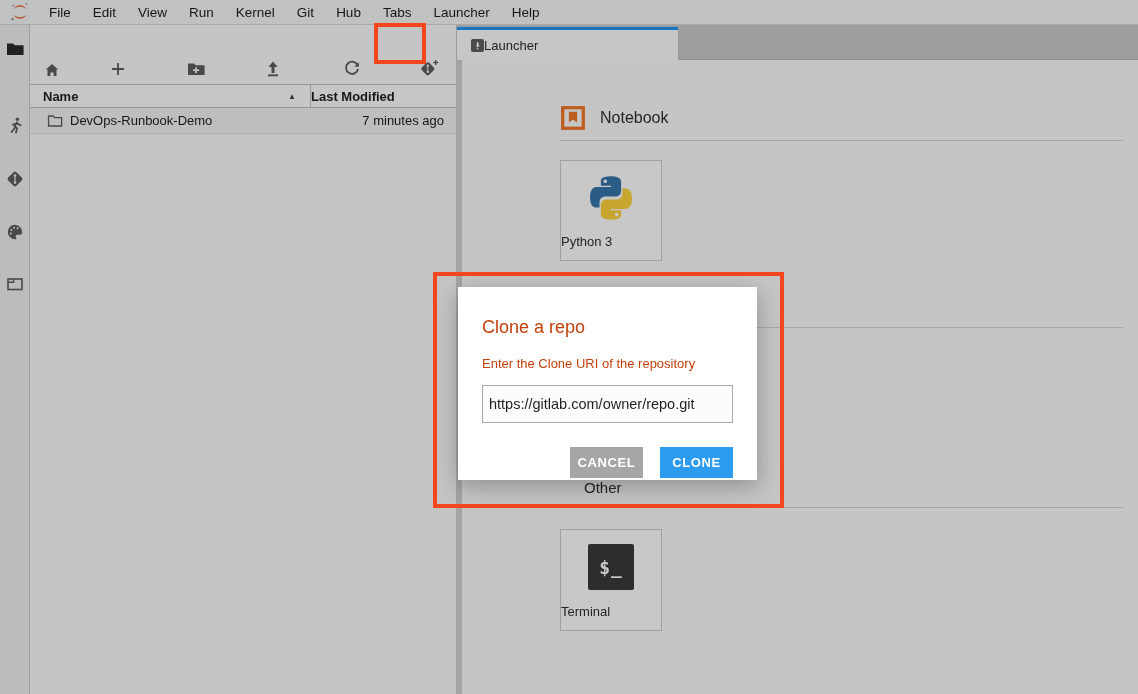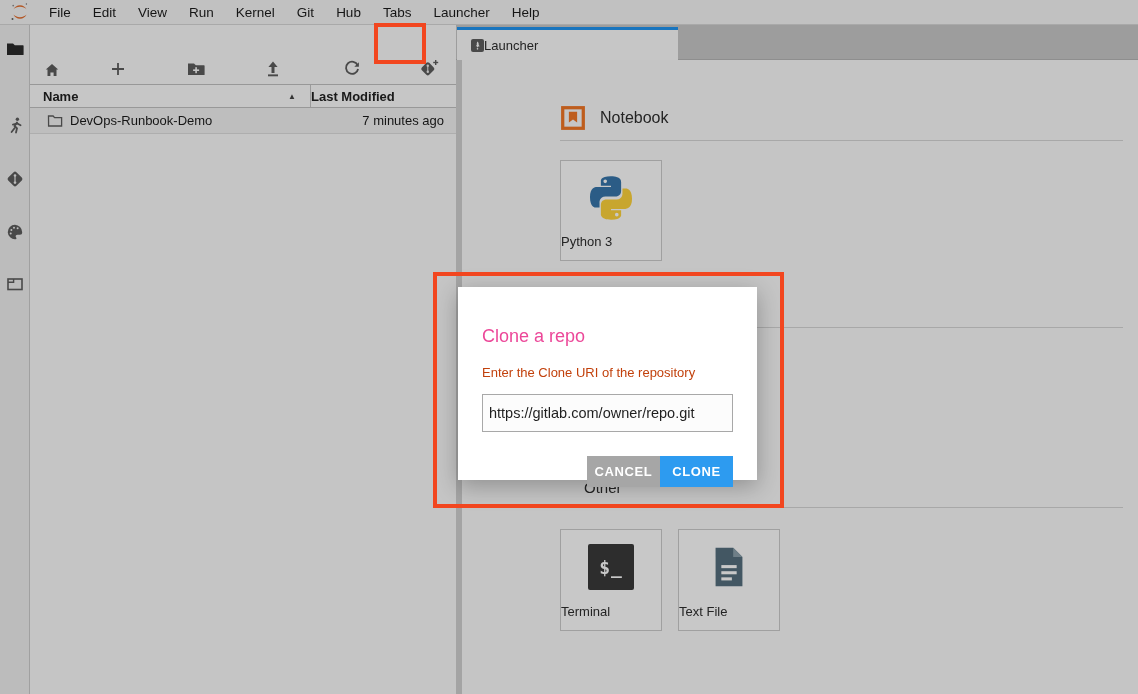--- a/index.html
+++ b/index.html
@@ -78,28 +78,28 @@
     color:#fff; font-family:"DejaVu Sans Mono", monospace; font-weight:bold;
     font-size:18px; display:flex; align-items:center; justify-content:center; letter-spacing:1px;
   }
   
   .overlay { position:absolute; left:0; top:0; width:1138px; height:694px; background:rgba(0,0,0,0.215); z-index:40; }
   .dialog {
     position:absolute; left:458px; top:287px; width:299px; height:193px;
     background:#ffffff; z-index:50; padding:20px 24px 0 24px;
     box-shadow:0 6px 22px rgba(0,0,0,0.28);
   }
-  .dialog-title { font-size:18px; font-weight:400; color:#ec4899; margin-top:19px; }
+  .dialog-title { font-size:18px; font-weight:400; color:#c2410c; margin-top:10px; }
   .dialog-label { font-size:13px; color:#c2410c; margin-top:18px; }
   .dialog-input {
     margin-top:14px; width:251px; height:27px; border:1px solid #a8a8a8;
     background:#fcfcfc; font-size:14.5px; color:#1f1f1f; padding:18px 6px;
     font-family:"Liberation Sans", sans-serif;
   }
-  .dialog-buttons { margin-top:24px; display:flex; justify-content:flex-end; }
+  .dialog-buttons { margin-top:24px; display:flex; justify-content:flex-end; gap:17px; }
   .btn {
     width:73px; height:31px; border:none; color:#fff; font-size:13px; font-weight:bold;
     letter-spacing:0.6px; font-family:"Liberation Sans", sans-serif; cursor:pointer;
   }
   .btn-cancel { background:#a6a6a6; }
   .btn-clone { background:#2d9bf0; }
   
   .redbox { position:absolute; border:4px solid #f2461f; z-index:60; pointer-events:none; }
   .redbox-toolbar { left:374px; top:23px; width:52px; height:41px; }
   .redbox-dialog { left:433px; top:272px; width:351px; height:236px; }
@@ -269,32 +269,20 @@
   <span class="sec-title small" style="left:584px; top:479px;text-align:right;">Other</span>
   <span class="rule" style="left:560px; top:507px;"></span>
 
   <div class="card" style="left:560px; top:529px;">
     <span class="card-iconwrap">
       <span class="terminal-glyph">$_</span>
     </span>
     <span class="card-label">Terminal</span>
   </div>
 
-  <div class="card" style="left:678px; top:529px;">
-    <span class="card-iconwrap">
-      <svg width="46" height="46" viewBox="0 0 24 24">
-        <path fill="#56707f" d="M5 2h9.2L19 6.8V22H5z"></path>
-        <path fill="#8ea3ae" d="M14.2 2 19 6.8h-4.8z"></path>
-        <rect x="8" y="11" width="8" height="1.6" fill="#fff"></rect>
-        <rect x="8" y="14.2" width="8" height="1.6" fill="#fff"></rect>
-        <rect x="8" y="17.4" width="5.5" height="1.6" fill="#fff"></rect>
-      </svg>
-    </span>
-    <span class="card-label">Text File</span>
-  </div>
 
   <div class="overlay"></div>
 
   <div class="dialog">
     <div class="dialog-title">Clone a repo</div>
     <div class="dialog-label">Enter the Clone URI of the repository</div>
     <input class="dialog-input" type="text" value="https://gitlab.com/owner/repo.git" style="">
     <div class="dialog-buttons">
       <button class="btn btn-cancel">CANCEL</button>
       <button class="btn btn-clone">CLONE</button>

